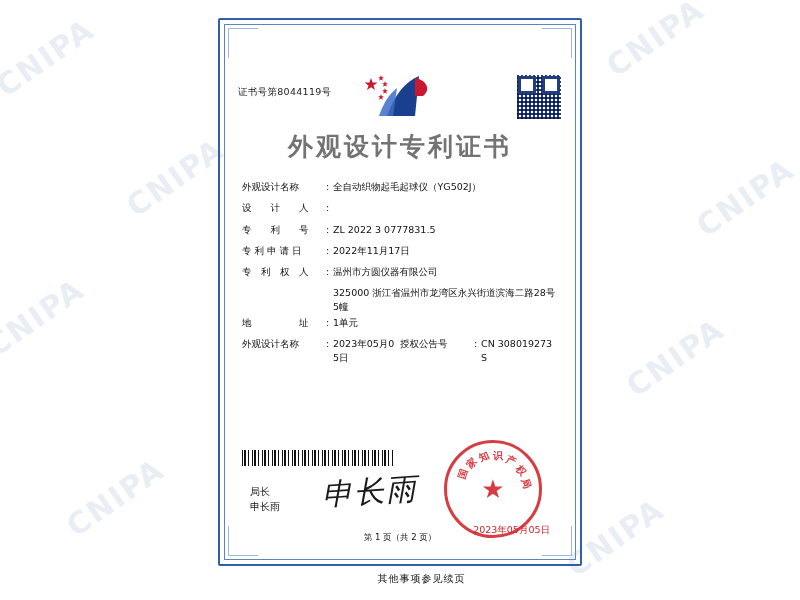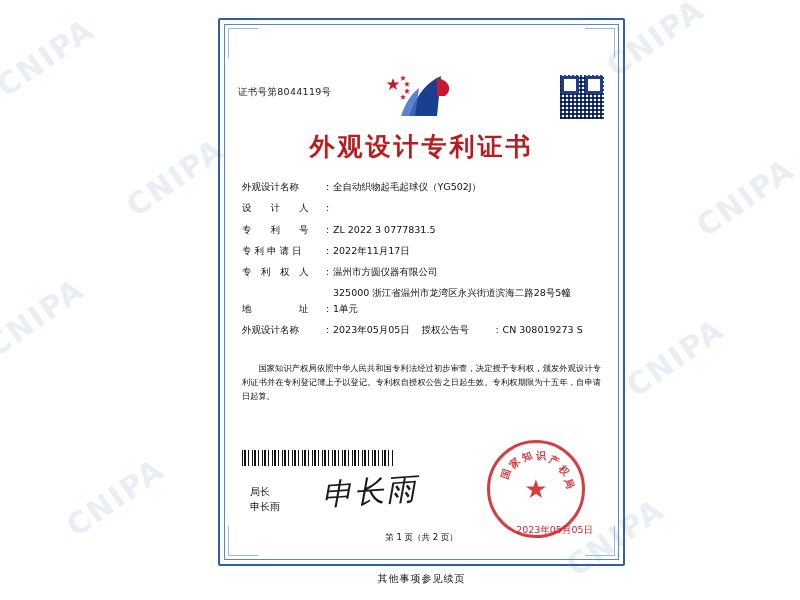--- a/index.html
+++ b/index.html
@@ -31,21 +31,20 @@
   }
 
   
   #sheet {
     position: absolute;
     left: 218px;
     top: 18px;
     width: 364px;
     height: 548px;
     background: transparent;
-    padding-left: 43px;
   }
   .border-outer {
     position: absolute;
     inset: 0;
     border: 2px solid #2f5fa8;
     border-radius: 2px;
   }
   .border-inner {
     position: absolute;
     left: 6px;
@@ -129,21 +128,21 @@
 
   
   .title {
     position: absolute;
     left: 0;
     right: 0;
     top: 98px;
     text-align: center;
     font-size: 25px;
     font-weight: bold;
-    color: #b91c1c;
+    color: #737373;
     letter-spacing: 3px;
     font-family: "DejaVu Serif", "Liberation Serif", serif;
   }
 
   
   .fields {
     position: absolute;
     left: 6px;
     right: 6px;
     top: 148px;
@@ -396,21 +395,20 @@
           <div class="half right">
             <div class="lab">授权公告号</div>
             <div class="colon">:</div>
             <div class="val">CN 308019273 S</div>
           </div>
         </div>
 
       </div>
 
       <div class="paras">
-        <p>国家知识产权局依照中华人民共和国专利法经过初步审查，决定授予专利权，颁发外观设计专利证书并在专利登记簿上予以登记。专利权自授权公告之日起生效。专利权期限为十五年，自申请日起算。</p>
       </div>
 
       <div class="barcode"></div>
 
       <div class="sig-labels">
         <div>局长</div>
         <div>申长雨</div>
       </div>
       <div class="sig-script">申长雨</div>
 

